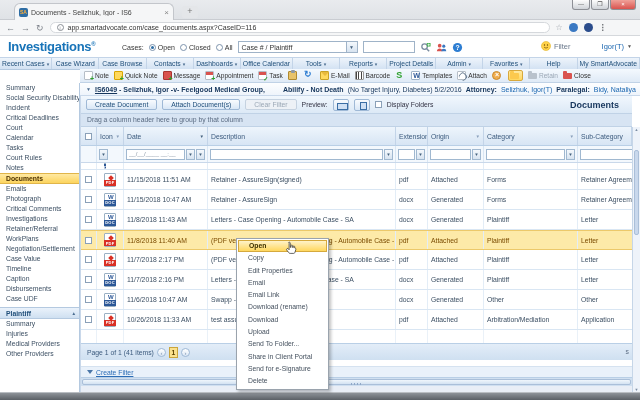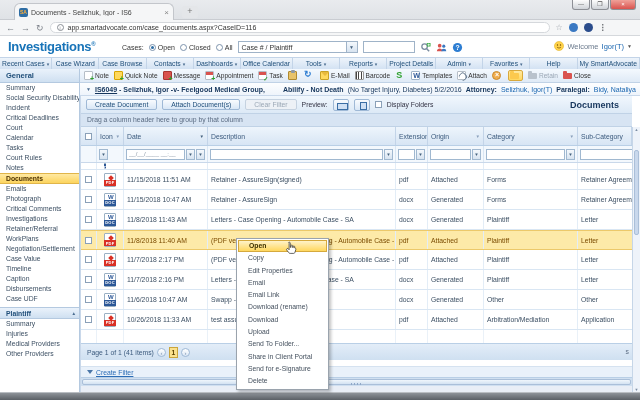--- a/index.html
+++ b/index.html
@@ -51,21 +51,21 @@
   .sel-box{width:120px;height:12px;border:1px solid #9fb3c8;background:#fff;display:flex;align-items:center;
     font-size:7px;color:#333;padding-left:3px;}
   .sel-box .dd{margin-left:auto;width:11px;height:100%;background:linear-gradient(#f4f8fc,#d7e3f0);
     border-left:1px solid #9fb3c8;font-size:5px;color:#44617e;text-align:center;line-height:11px;}
   .search-box{width:52px;height:12px;border:1px solid #9fb3c8;background:#fff;font-size:7px;padding:0 2px;
     font-family:"Liberation Sans",sans-serif;}
   .hdr-ic{width:11px;height:11px;flex:none;}
   .welcome{position:absolute;right:8px;top:5px;display:flex;align-items:center;gap:3px;font-size:7.5px;}
   .smiley{width:10px;height:10px;flex:none;}
   .welcome .w1{color:#6b7a8d;}
-  .welcome .w2{color:#1a66b0;}
+  .welcome .w2{color:#1a66b0;margin-left:28px;}
   .welcome .car{font-size:5px;color:#555;}
 
   
   .menubar{position:absolute;left:0;top:57px;width:640px;height:13px;display:flex;
     background:linear-gradient(#eef4fb,#d3e2f3);border-top:1px solid #c3d4e8;border-bottom:1px solid #b4c9e0;}
   .menu-item{flex:1;display:flex;align-items:center;justify-content:center;gap:2px;font-size:6.8px;
     color:#1f4e79;border-right:1px solid #c3d4e8;padding:0 2px;white-space:nowrap;}
   .menu-item.caret::after{content:"▾";font-size:5px;color:#4a6c90;}
 
   
@@ -316,21 +316,21 @@
           <text x="6" y="8.6" font-size="7.5" font-family="Liberation Sans" font-weight="bold" fill="#fff" text-anchor="middle">?</text>
         </svg>
     </div>
     <div class="welcome">
       <svg class="smiley" viewBox="0 0 12 12">
           <circle cx="6" cy="6" r="5.5" fill="#ffd24a" stroke="#d8a500" stroke-width="0.5"></circle>
           <circle cx="4.2" cy="4.8" r="0.8" fill="#6b4a00"></circle>
           <circle cx="7.8" cy="4.8" r="0.8" fill="#6b4a00"></circle>
           <path d="M3.6 7.2c1.2 1.6 3.6 1.6 4.8 0" stroke="#6b4a00" stroke-width="0.8" fill="none"></path>
         </svg>
-      <span class="w1">Welcome</span>
+      <span class="w1">Filter</span>
       <span class="w2">Igor(T)</span>
       <span class="car">▼</span>
     </div>
   </div>
 
   <div class="menubar">
 
       <div class="menu-item caret">
         <span>Recent Cases</span>
       </div>
@@ -377,21 +377,20 @@
 
       <div class="menu-item">
         <span>Help</span>
       </div>
 
       <div class="menu-item">
         <span>My SmartAdvocate</span>
       </div>
     </div>
 
-  <div class="gen-header">General</div>
   <div class="ribbon">
 
       <span class="tb">
         <span class="ti note"></span>
         <span>Note</span>
       </span>
 
       <span class="tb">
         <span class="ti quicknote"></span>
         <span>Quick Note</span>

